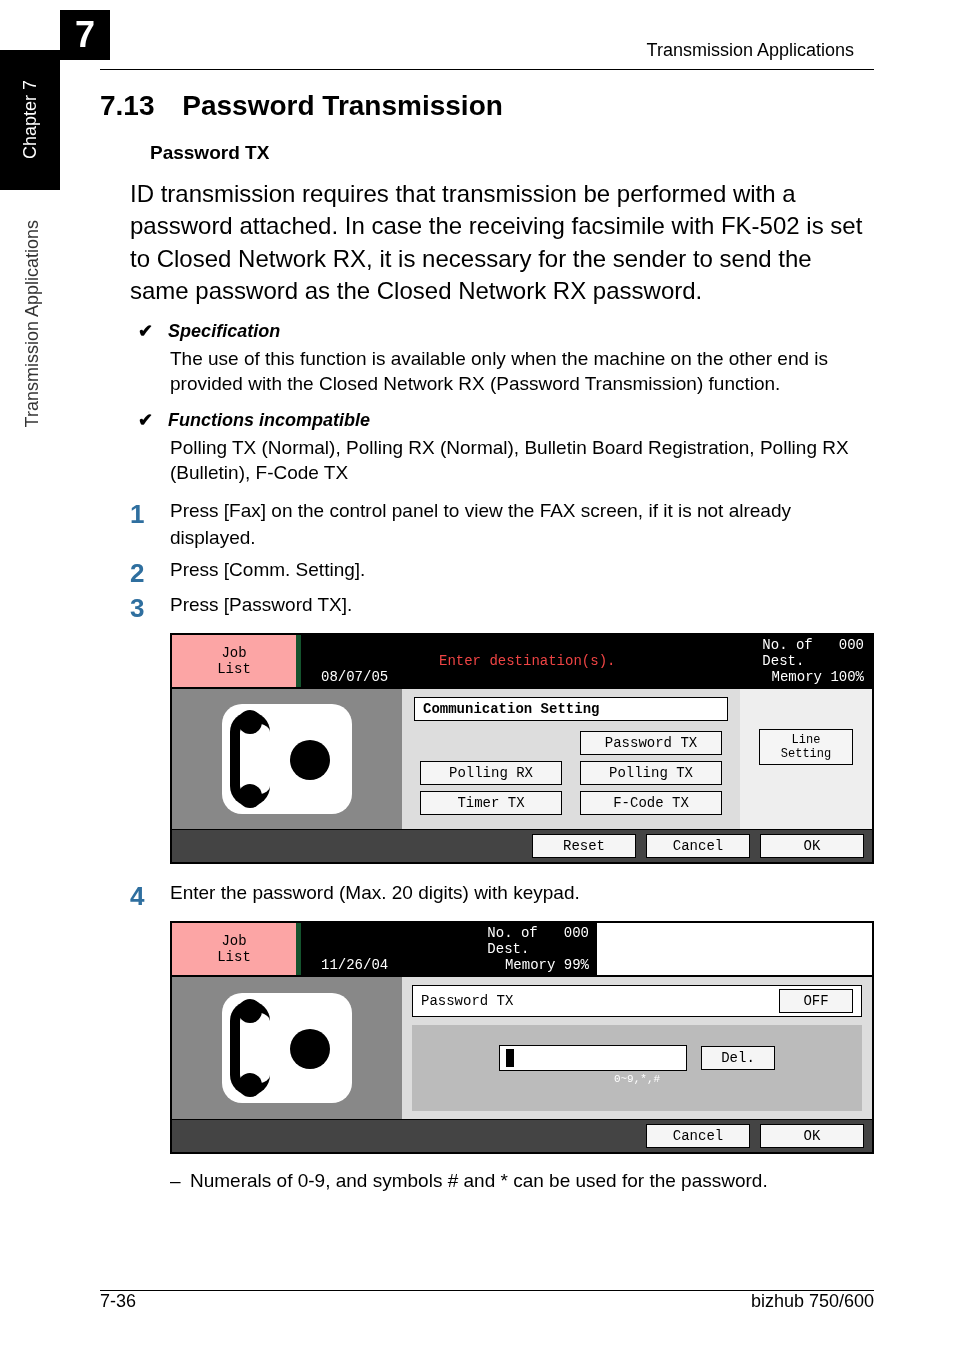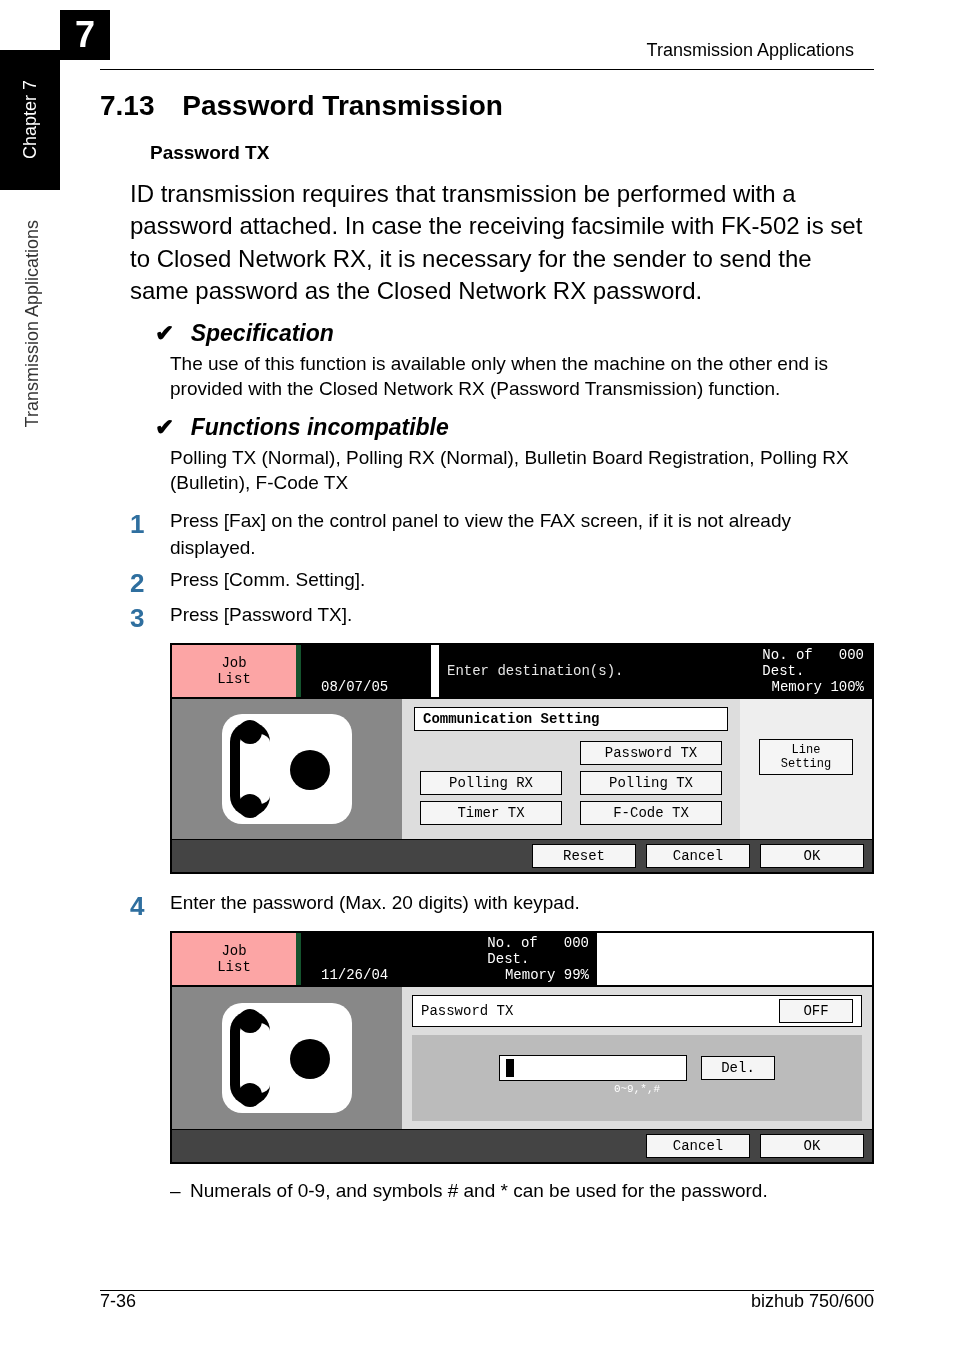--- a/index.html
+++ b/index.html
@@ -75,22 +75,22 @@
   font-size: 19px;
   font-weight: bold;
   margin: 16px 0 14px 50px;
 }
 p.body {
   font-size: 24px;
   margin: 0 0 12px 30px;
   line-height: 1.35;
 }
 .check-item {
-  margin-left: 55px;
-  font-size: 23px;
+  margin-left: 38px;
+  font-size: 18px;
 }
 .check-item .lead {
   font-weight: bold;
   font-style: italic;
 }
 .checkmark {
   font-weight: bold;
   margin-right: 10px;
 }
 .check-body {
@@ -151,25 +151,24 @@
   color: #fff;
   display: flex;
   flex-direction: row;
   align-items: flex-end;
   padding: 2px 20px;
   gap: 48px;
 }
 .ss-top .msg {
   flex: 1;
   background: #000;
-  color: #e5e5e5;
+  color: #ef4444;
   padding: 4px 8px;
   display: flex;
   align-items: center;
-  margin-left: 8px;
 }
 .ss-top .right {
   width: 150px;
   background: #000;
   color: #fff;
   display: flex;
   flex-direction: column;
   align-items: flex-end;
   justify-content: center;
   padding: 2px 8px;

